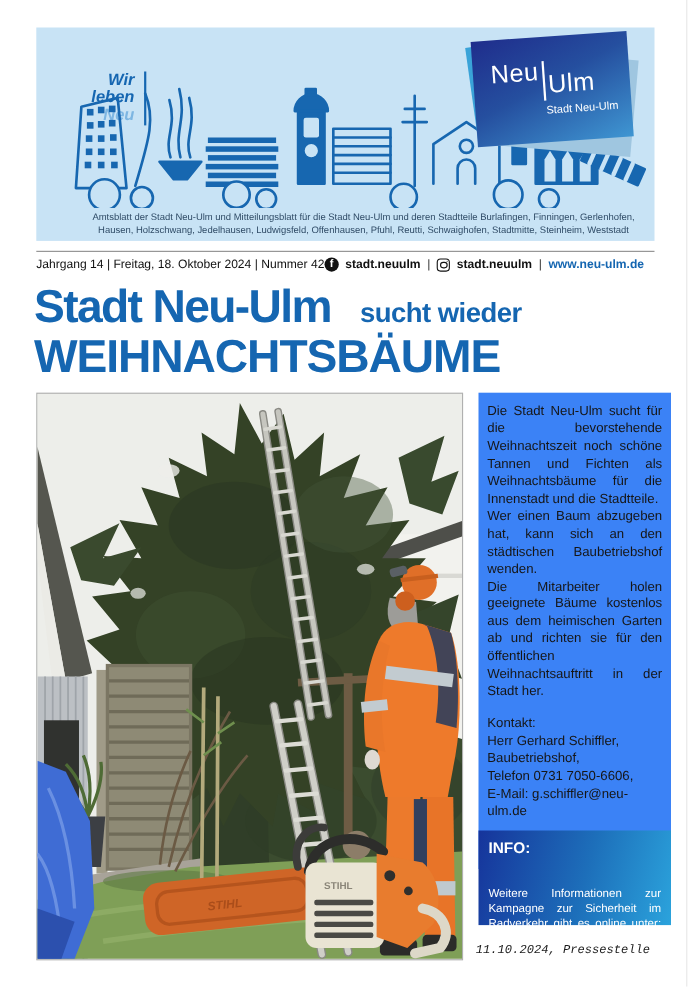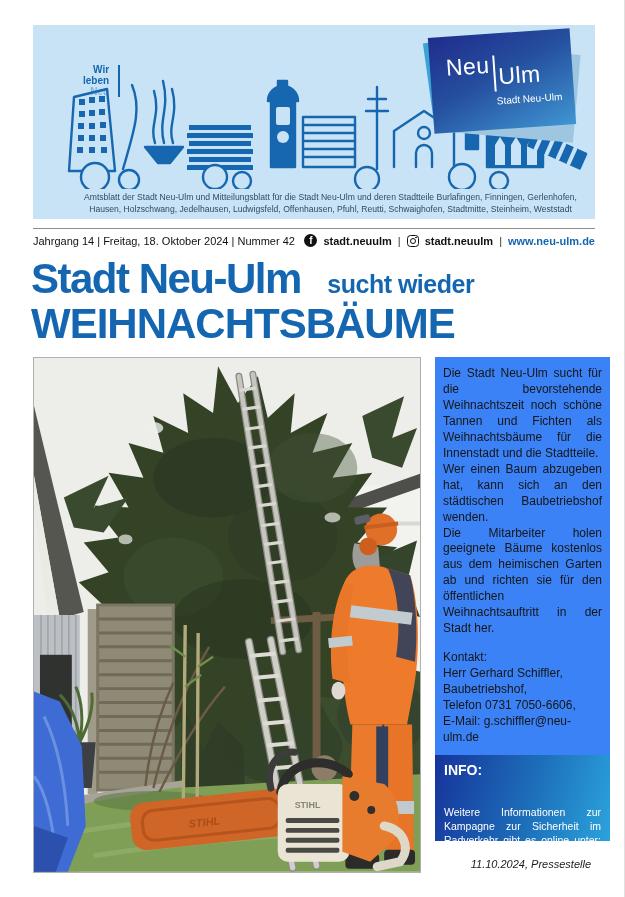--- a/index.html
+++ b/index.html
@@ -2,39 +2,39 @@
 <html><head>
 <meta charset="utf-8">
 <style>
   * { margin:0; padding:0; box-sizing:border-box; }
   html,body { background:#ffffff; }
   body { font-family:"Liberation Sans", sans-serif; }
   .page { position:relative; width:625px; height:897px; background:#fff; overflow:hidden; border-right:1px solid #e0e0e0; }
 
   
   .masthead { position:absolute; left:33px; top:25px; width:562px; height:194px; background:#c8e3f5; overflow:hidden; }
-  .claim { position:absolute; left:50px; top:40px; text-align:right; font-size:10px; font-weight:bold; line-height:1.08;
-           color:#1566b1; padding-right:9px; border-right:2px solid #1566b1; }
+  .claim { position:absolute; left:50px; top:40px; text-align:right; font-size:15px; font-weight:bold; line-height:1.08;
+           color:#1566b1; padding-right:9px; border-right:2px solid #1566b1;font-style:italic; }
   .claim .lt { color:#7db6e2; font-weight:bold; }
   .skyline { position:absolute; left:4px; bottom:30px; width:552px; height:120px; }
   .logo-wrap { position:absolute; right:12px; top:2px; width:156px; height:118px; }
   .logo-back { position:absolute; left:14px; top:22px; width:136px; height:88px; background:#9fc6e0; transform:rotate(5deg); }
   .logo-accent { position:absolute; left:2px; top:14px; width:30px; height:90px; background:#3aa3d8; transform:rotate(-8deg); }
   .logo-front { position:absolute; left:4px; top:6px; width:142px; height:96px; transform:rotate(-4deg);
                 background:linear-gradient(155deg,#1f2d8c 0%,#254f9f 45%,#3f96d2 100%);
                 color:#fff; }
   .logo-name { position:absolute; left:16px; top:18px; display:flex; align-items:flex-start; font-size:23px; letter-spacing:.5px; }
   .logo-name .bar { width:2px; height:36px; background:#fff; margin:4px 3px 0 3px; }
   .logo-name .ulm { margin-top:12px; }
   .logo-sub { position:absolute; right:12px; top:62px; font-size:10px; }
   .desc { position:absolute; left:0; right:0; bottom:4px; text-align:center; font-size:8.6px; line-height:1.4; color:#2f4b66;padding-left:33px; }
 
   
   .rule { position:absolute; left:33px; top:228px; width:562px; border-top:1px solid #8c8c8c; }
-  .meta { position:absolute; left:33px; top:234px; width:562px; display:flex; justify-content:space-between; align-items:center;
+  .meta { position:absolute; left:33px; top:234px; width:562px; display:flex; justify-content:flex-start; align-items:center;
           font-size:11px; color:#111; }
   .meta-right { display:flex; align-items:center; gap:6px; font-weight:bold; }
   .fb-icon { width:13px; height:13px; border-radius:50%; background:#111; color:#fff; font-size:10px; font-weight:bold;
              display:flex; align-items:center; justify-content:center; line-height:1; }
   .ig-icon { width:12px; height:12px; border:1.4px solid #111; border-radius:3.5px; position:relative; }
   .ig-icon::before { content:""; position:absolute; left:2.2px; top:2.2px; width:4.6px; height:4.6px; border:1.3px solid #111; border-radius:50%; }
   .ig-icon::after { content:""; position:absolute; right:1px; top:1px; width:1.6px; height:1.6px; background:#111; border-radius:50%; }
   .meta-sep { font-weight:normal; color:#333; }
   .website { color:#1566b1; }
 
@@ -54,21 +54,21 @@
   .panel p { text-align:justify; }
   .contact { margin-top:13px; }
 
   
   .info { position:absolute; left:435px; top:755px; width:175px; height:86px; padding:7px 9px;
           background:linear-gradient(105deg,#16349b 0%,#1d6fba 55%,#2ba3dc 100%); color:#fff; }
   .info-title { font-size:14px; font-weight:bold; margin-bottom:17px; }
   .info-text { font-size:10.5px; line-height:1.32; text-align:justify;margin-top:28px; }
 
   
-  .footer { position:absolute; right:33px; top:858px; font-size:11px; font-style:italic; color:#1b1b1b; }
+  .footer { position:absolute; right:33px; top:858px; font-size:11px; font-style:italic; color:#1b1b1b;font-family:Liberation Mono, monospace; }
 </style>
 </head>
 <body>
 
 <div class="page">
 
   <div class="masthead">
 
     <div class="claim">
       <div>Wir</div>

